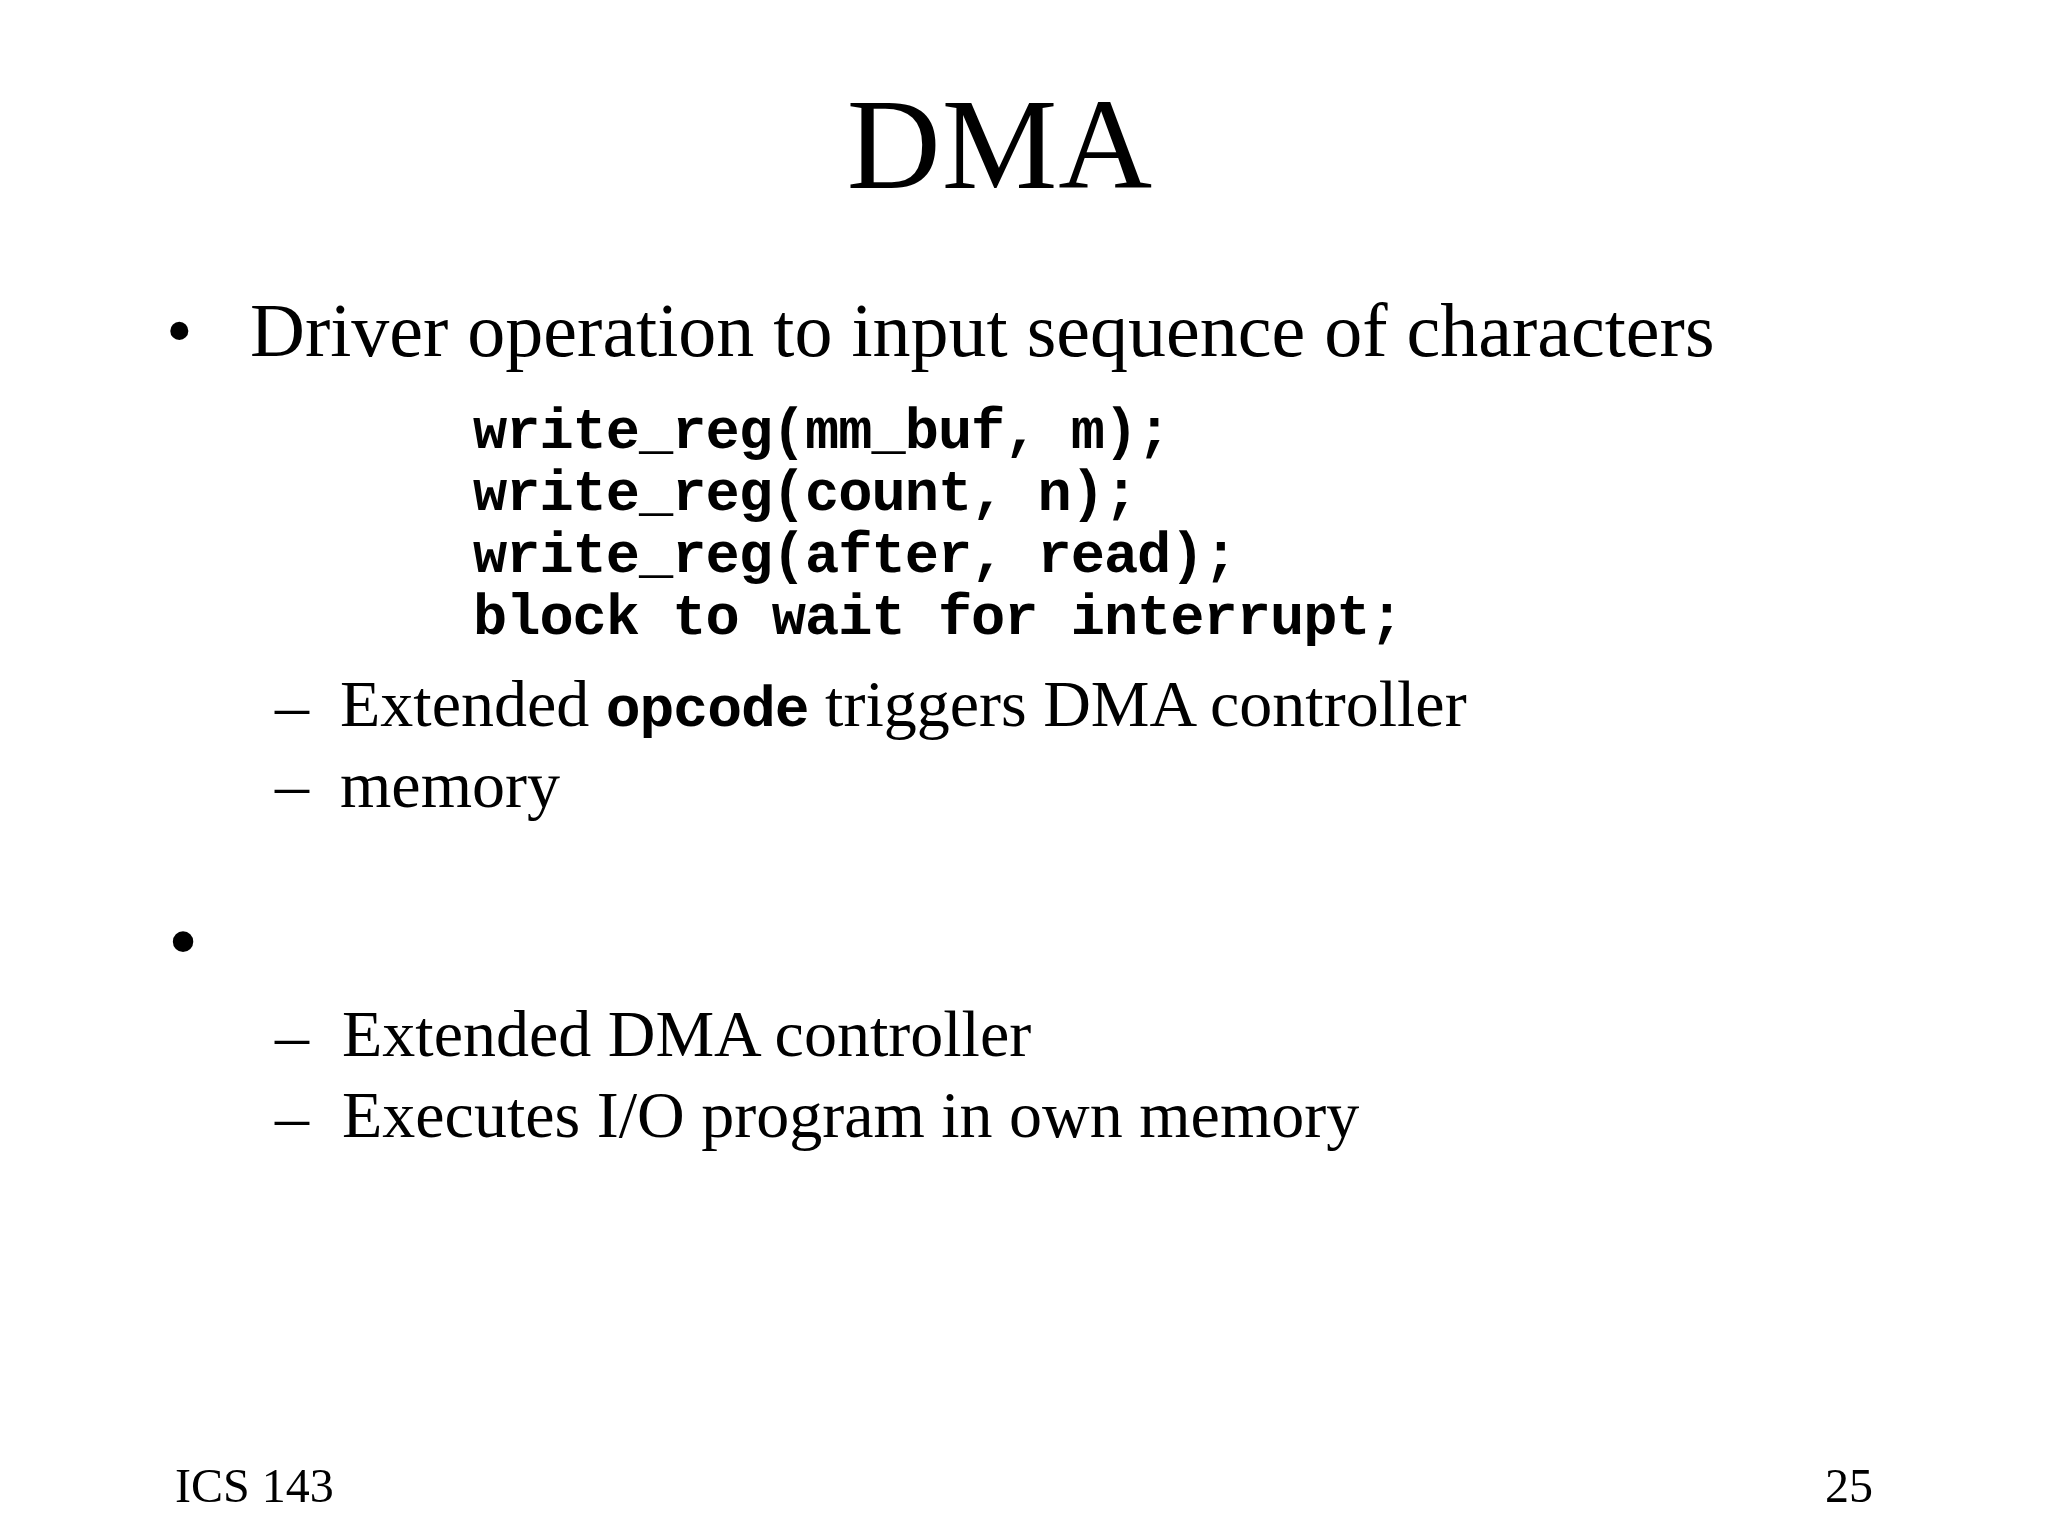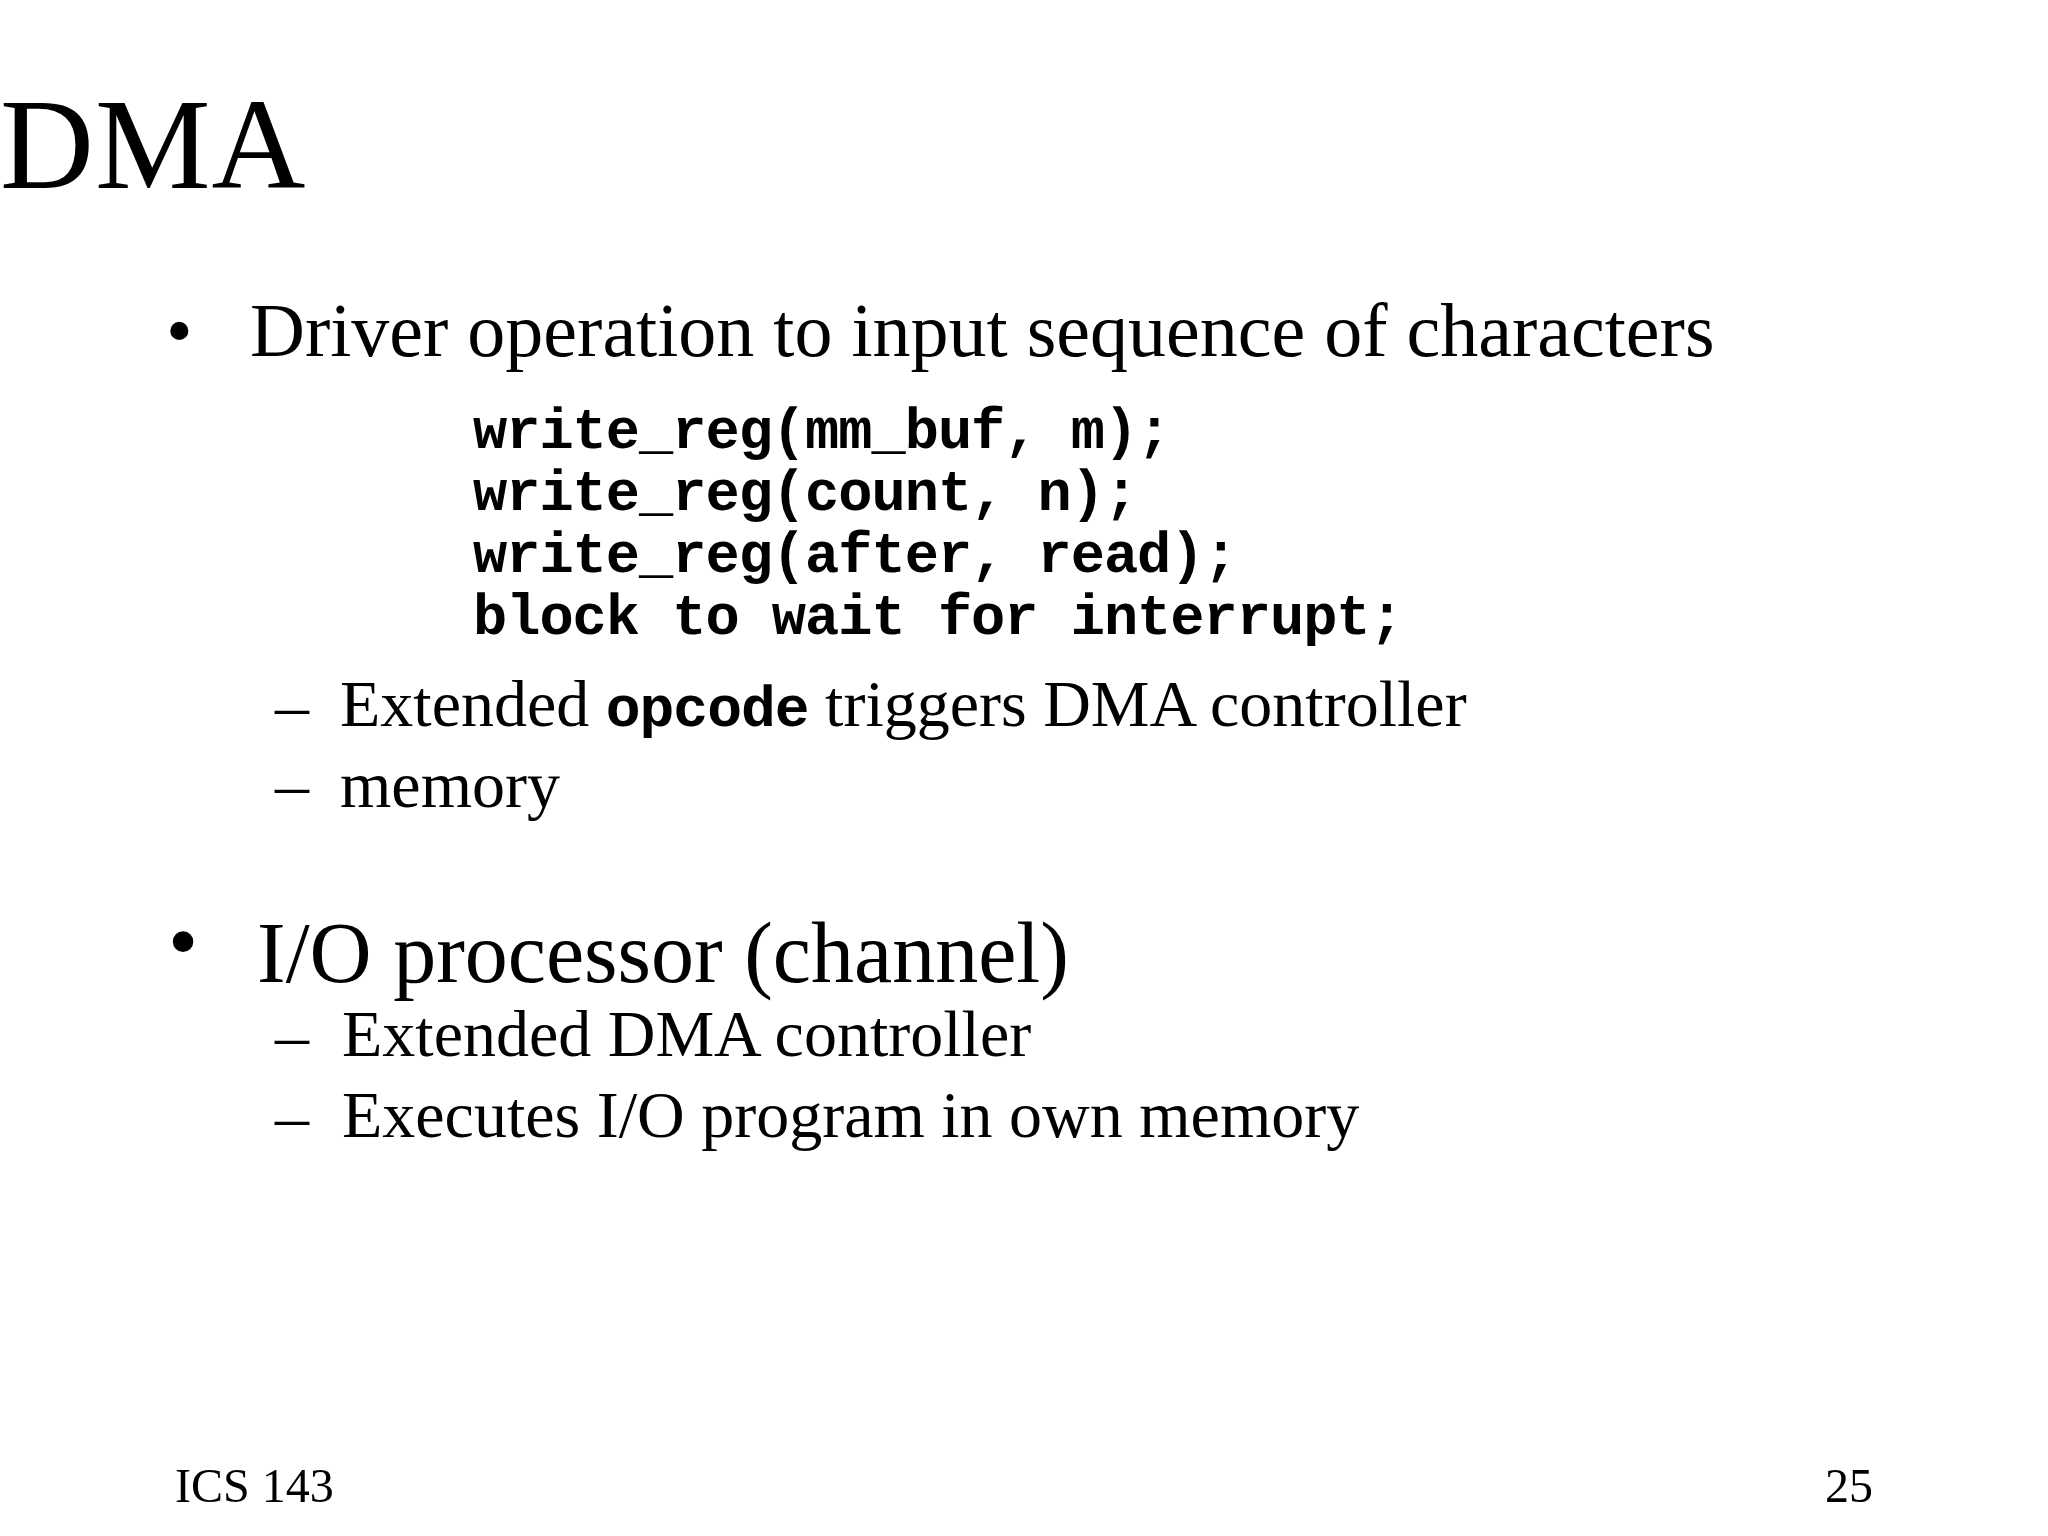--- a/index.html
+++ b/index.html
@@ -13,20 +13,21 @@
     height: 1536px;
     overflow: hidden;
     font-family: "Liberation Serif", serif;
   }
   .abs { position: absolute; white-space: nowrap; }
 
   .title {
     left: 0;
     top: 79px;
     width: 2000px;
+    text-align: center;
     font-size: 130px;
     line-height: 1;
     letter-spacing: 1px;
   }
 
   .b1-marker   { left: 166px; top: 292px; font-size: 76px; line-height: 1; }
   .b1-text     { left: 250px; top: 292px; font-size: 76px; line-height: 1; }
 
   .code-block  {
     left: 473px;
@@ -84,21 +85,20 @@
   <div class="abs s1-text">
     <span>Extended </span><span class="inline-code">opcode</span><span> triggers DMA controller</span>
   </div>
 
   <span class="abs s2-marker">–</span>
   <div class="abs s2-text">
     <div>memory</div>
   </div>
 
   <span class="abs b2-marker">•</span>
-  <div class="abs b2-text">I/O processor (channel)</div>
 
   <span class="abs s3-marker">–</span>
   <div class="abs s3-text">Extended DMA controller</div>
 
   <span class="abs s4-marker">–</span>
   <div class="abs s4-text">Executes I/O program in own memory</div>
 
   <div class="abs footer-left">ICS 143</div>
   <div class="abs footer-right">25</div>
 

